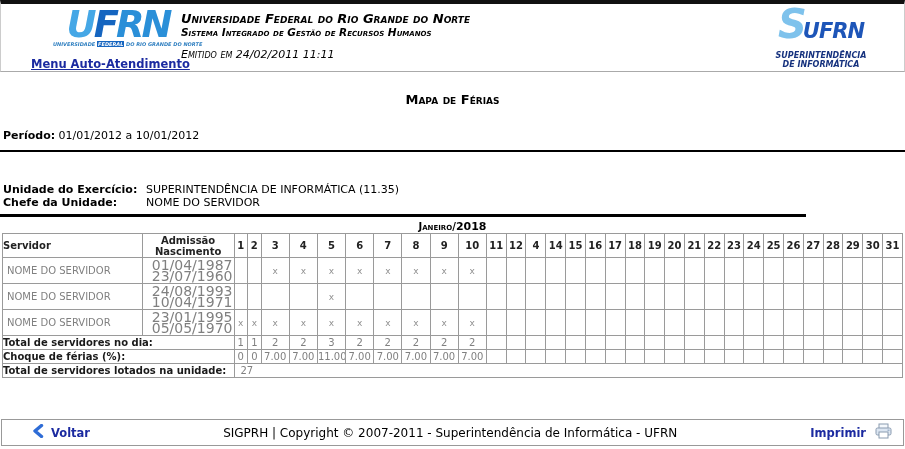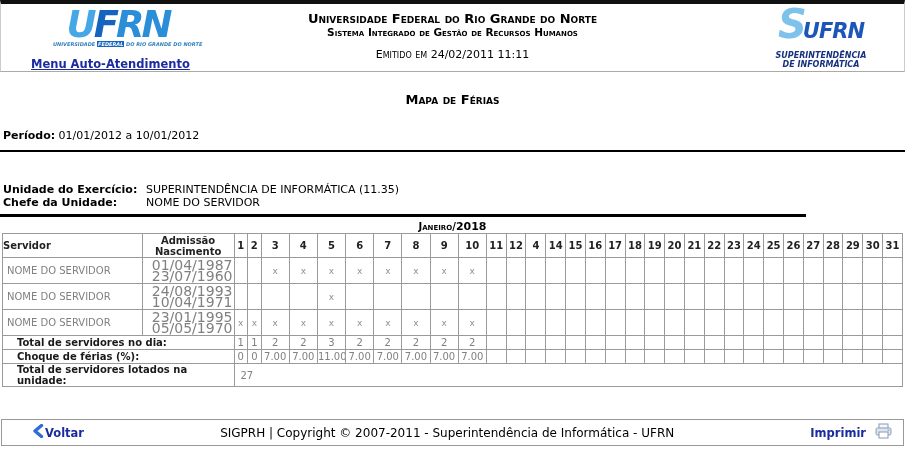--- a/index.html
+++ b/index.html
@@ -10,21 +10,21 @@
   .header { position:absolute; top:0; left:0; width:905px; height:72px; background:#fff;
             border-top:4px solid #111; border-bottom:1px solid #aaa;
             border-left:1px solid #ccc; border-right:1px solid #ccc; }
   .logo-left { position:absolute; left:52px; top:2px; width:130px; text-align:center; }
   .logo-letters { font-style:italic; font-weight:bold; font-size:37px; line-height:38px; letter-spacing:-3px; }
   .lt-u { color:#45a7e6; } .lt-f { color:#1565c0; } .lt-r { color:#2a8fd8; } .lt-n { color:#2a8fd8; }
   .logo-banner { font-size:5px; font-style:italic; color:#2f7fc0; white-space:nowrap; margin-top:-3px; font-weight:bold; }
   .logo-banner .fed { background:#1565c0; color:#fff; padding:0 1px; }
   .menu-link { position:absolute; left:30px; top:53px; font-size:11.5px; font-weight:bold;
                color:#1b2aa0; text-decoration:underline; cursor:pointer; }
-  .header-center { position:absolute; left:180px; right:180px; top:7px; text-align:center; color:#000; }
+  .header-center { position:absolute; left:180px; right:180px; top:7px; color:#000;font-style:italic; }
   .hc-uni { font-variant:small-caps; font-weight:bold; font-size:13px; }
   .hc-sys { font-variant:small-caps; font-weight:bold; font-size:10.5px; }
   .hc-emit { font-variant:small-caps; font-size:11px; margin-top:10px; }
   .logo-right { position:absolute; right:14px; top:2px; width:138px; text-align:center; }
   .si-row { line-height:36px; white-space:nowrap; }
   .si-s { font-style:italic; font-weight:bold; font-size:40px; color:#7ec2ec; letter-spacing:-4px; }
   .si-ufrn { font-style:italic; font-weight:bold; font-size:21px; color:#1d55b8; letter-spacing:-1px; }
   .si-line { font-size:8px; font-weight:bold; font-style:italic; color:#16327e; line-height:9px; }
 
   
@@ -49,28 +49,28 @@
   .c-nar { width:13px; } .c-wide { width:27px; } .c-med { width:19px; }
   tr.header-row { height:24px; }
   .th-serv { text-align:left; }
   .th-adm { text-align:center; line-height:11px; }
   .th-day { text-align:center; }
   tr.servant { height:26px; }
   .name-cell { color:#808080; font-size:10px; text-align:left; padding-left:4px; }
   .adm-cell { color:#808080; font-size:14px; text-align:center; line-height:11px;padding-left:8px; }
   .mark-cell { color:#909090; font-size:9px; text-align:center; }
   tr.summary { height:14px; }
-  .sum-label { font-weight:bold; font-size:10px; text-align:left; padding-left:14px; color:#1a1a1a; }
+  .sum-label { font-weight:bold; font-size:10px; text-align:left; padding-left:0; color:#1a1a1a; }
   .sum-val { color:#808080; font-size:10px; text-align:center; }
   .lotados-val { color:#808080; font-size:10px; text-align:left; padding-left:6px; }
 
   
   .footer { position:absolute; left:1px; top:419px; width:903px; height:27px; background:#fff;
             border:1px solid #999; display:flex; align-items:center; }
-  .voltar { margin-left:30px; display:flex; align-items:center; 
+  .voltar { margin-left:30px; display:flex; align-items:center; gap:6px;
             color:#1b2aa0; font-weight:bold; font-size:11.5px; cursor:pointer; }
   .copyright { flex:1; text-align:center; font-size:12px; color:#000; }
   .imprimir { margin-right:10px; display:flex; align-items:center; gap:8px;
               color:#1b2aa0; font-weight:bold; font-size:11.5px; cursor:pointer; }
 </style>
 </head>
 <body>
 
 <div id="page">
 

